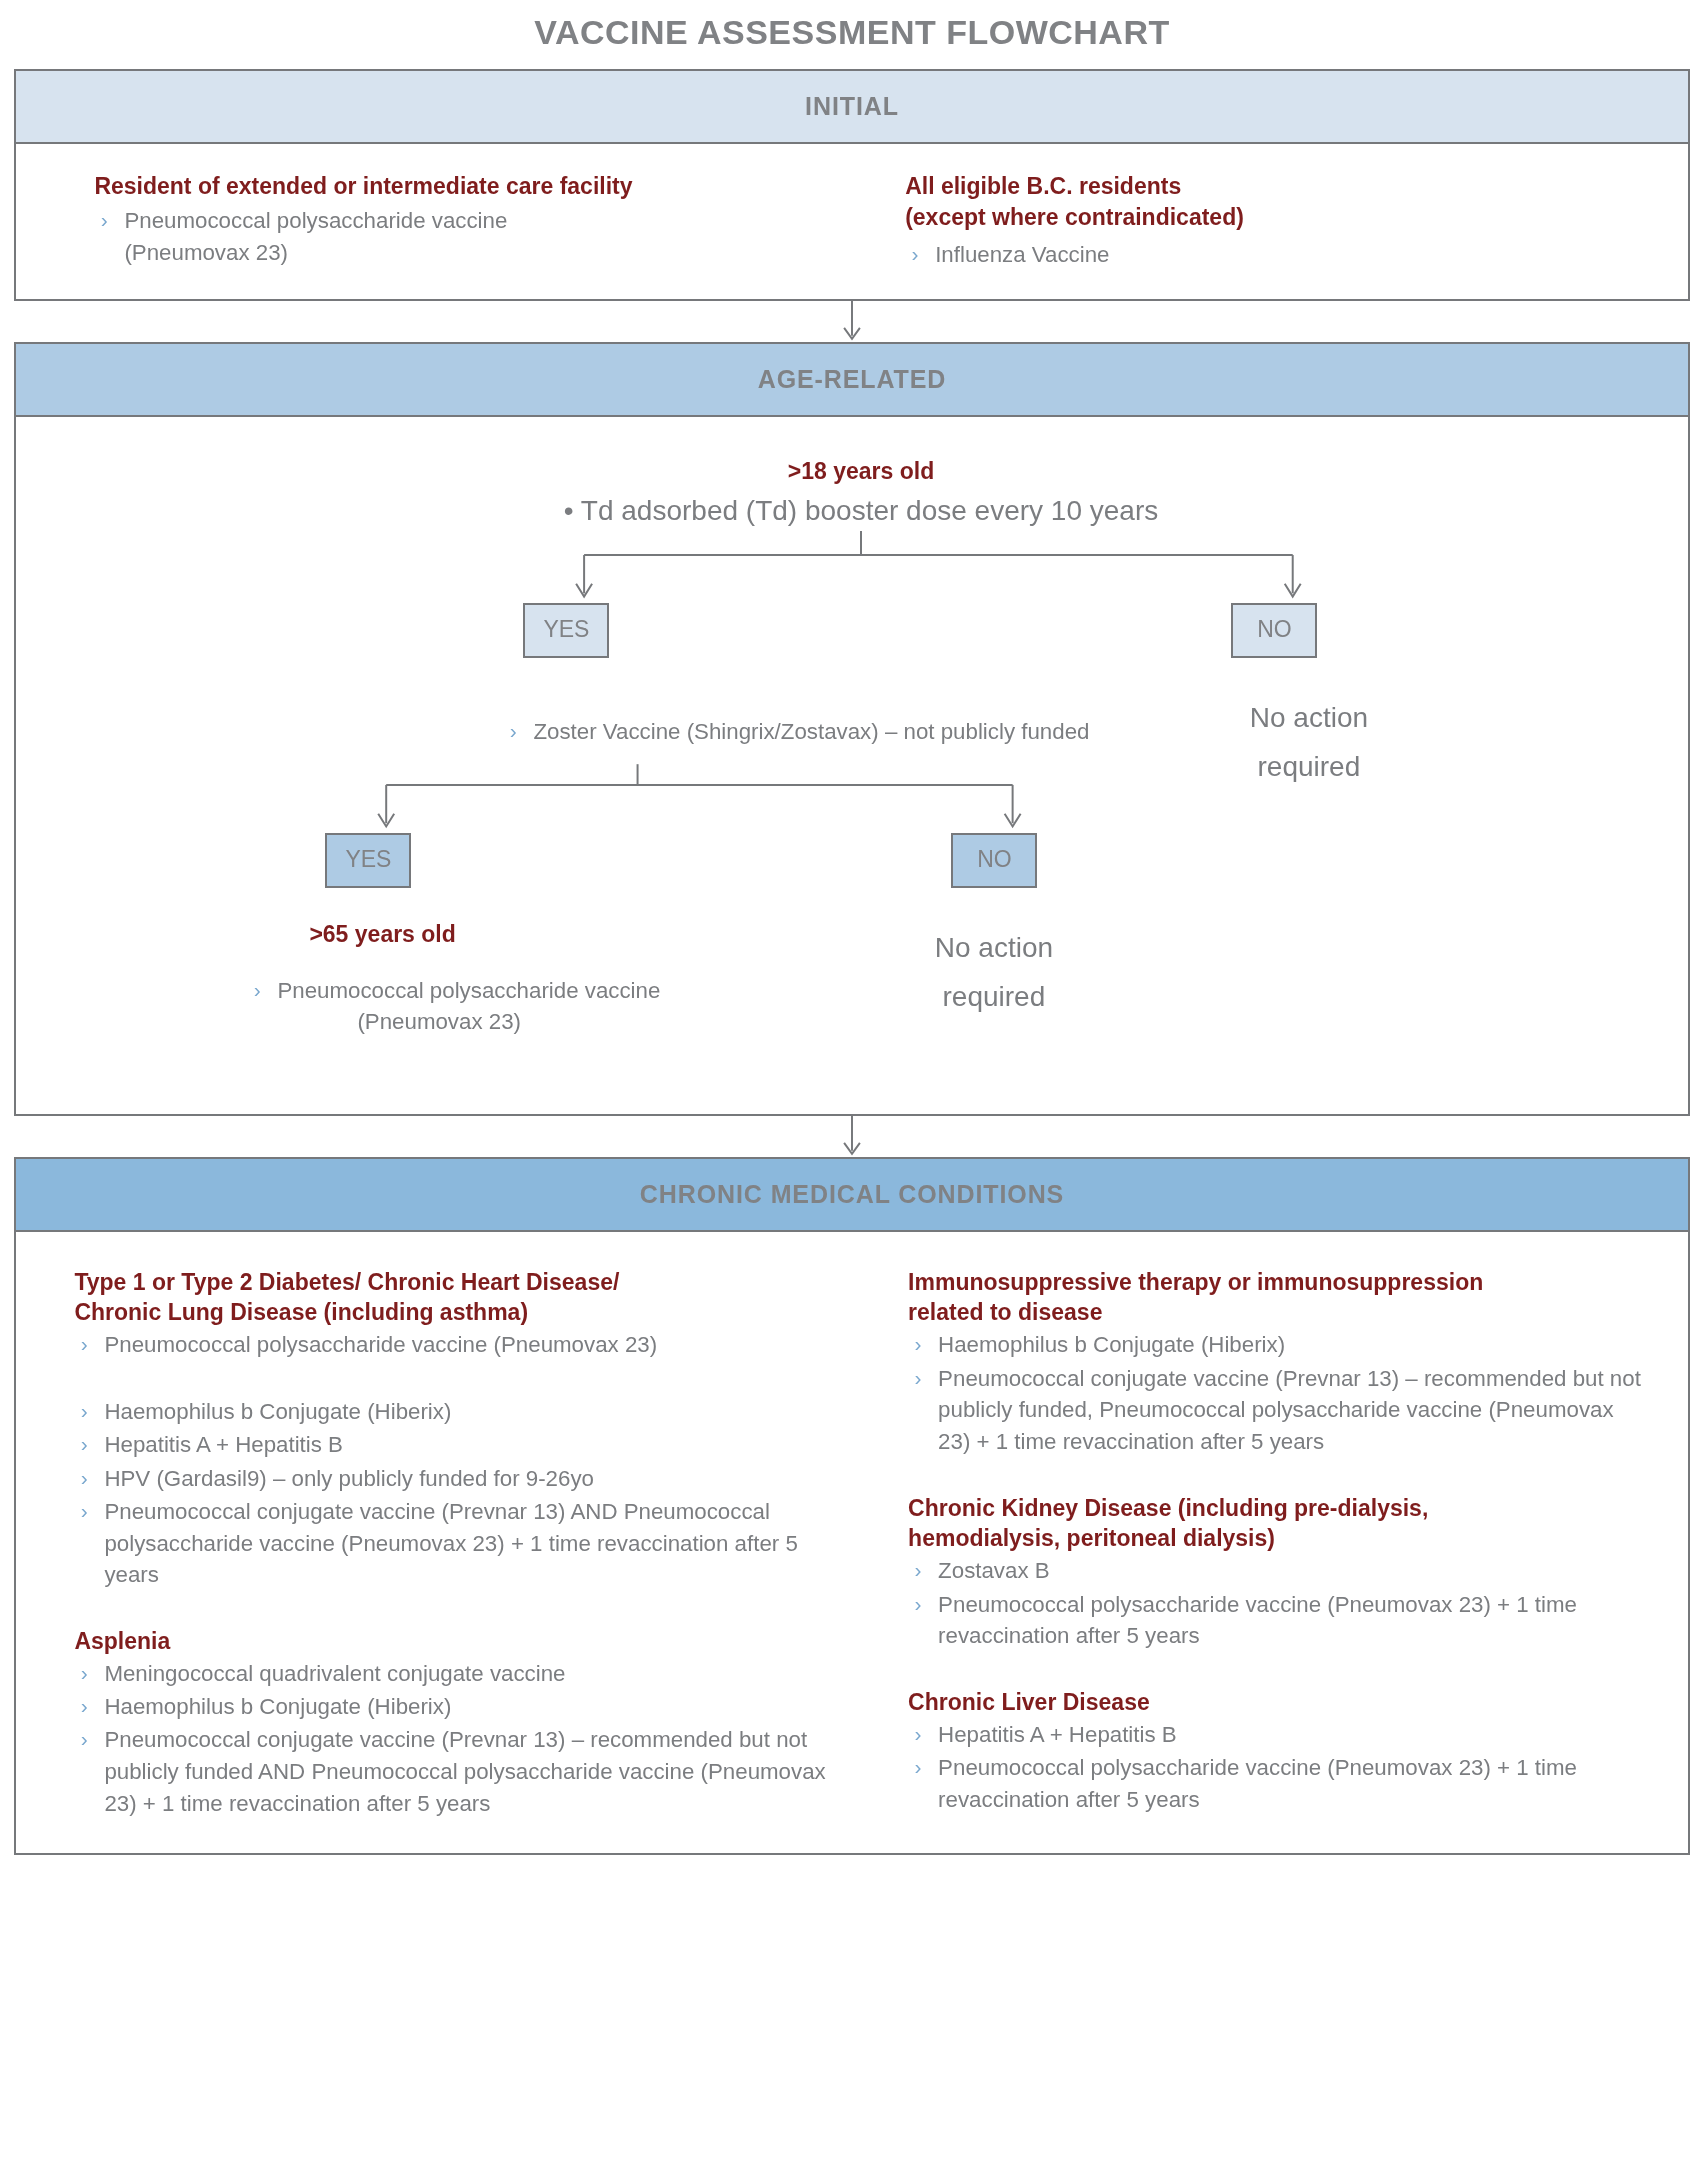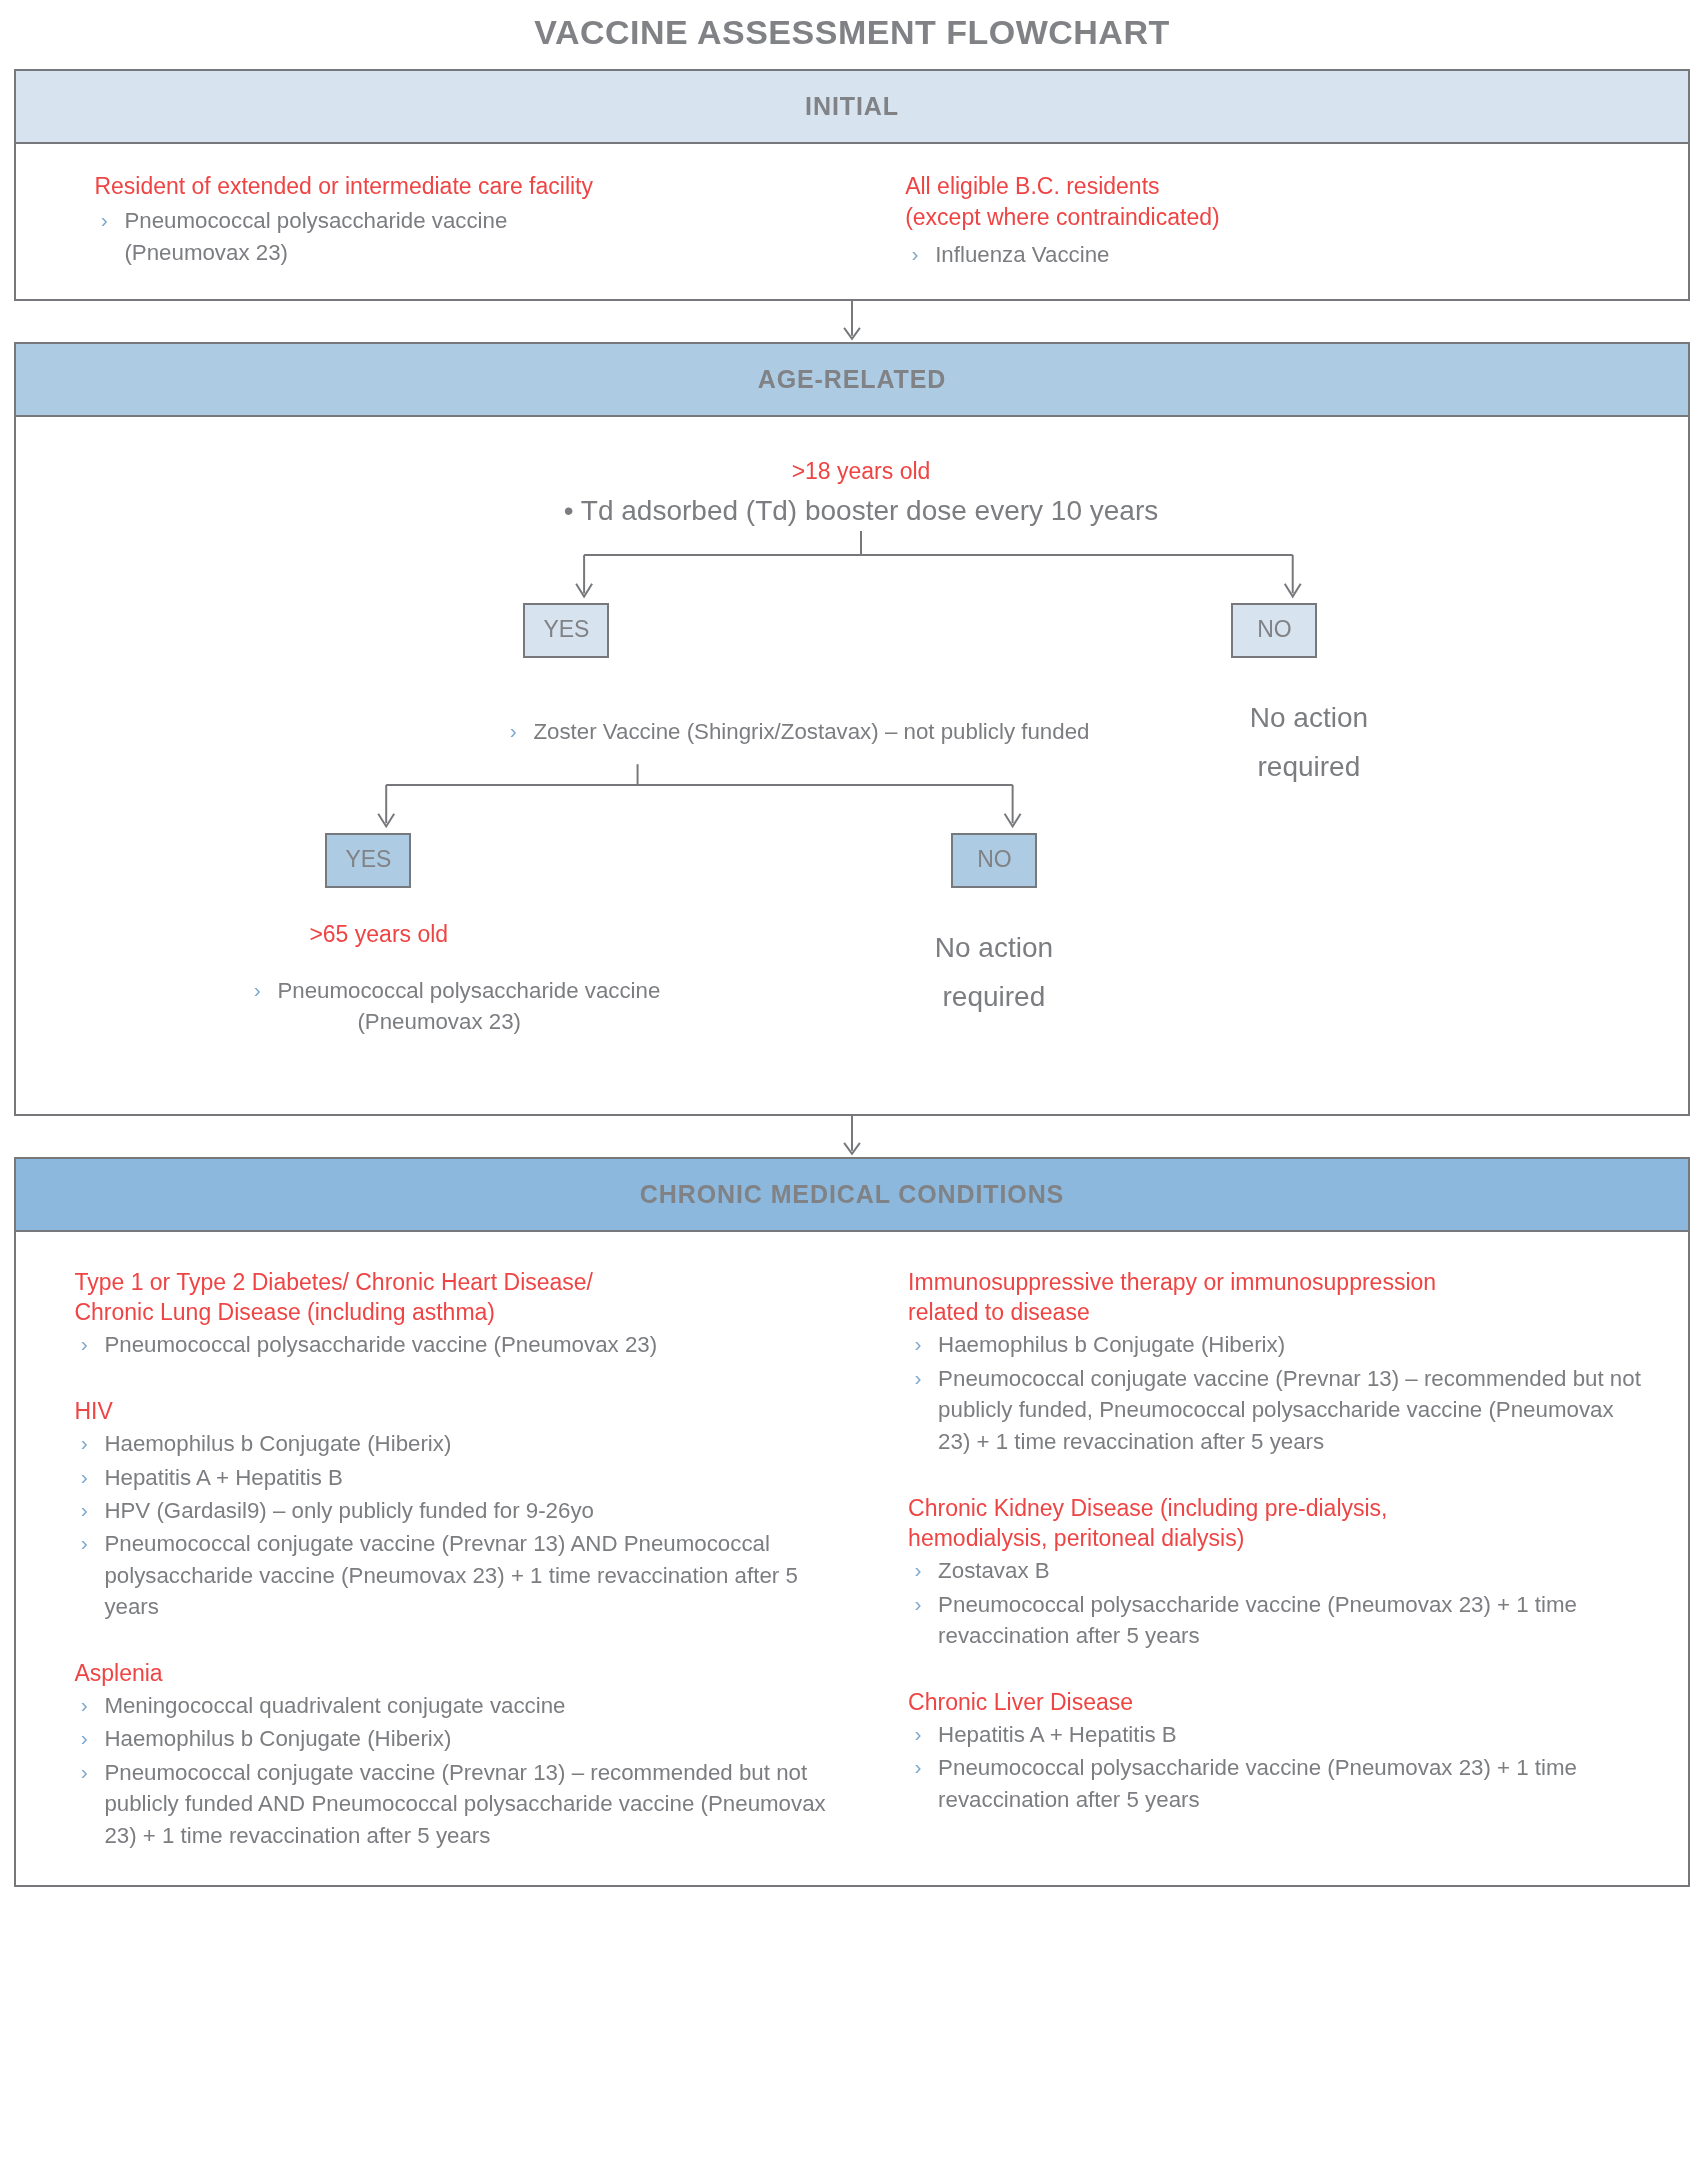--- a/index.html
+++ b/index.html
@@ -55,24 +55,25 @@
 
   
   .connector {
     height: 41px;
     position: relative;
   }
   .connector svg { position: absolute; left: 50%; top: 0; transform: translateX(-50%); }
 
   
   .heading {
-    color: #ef4444;
+    color: #7f1d1d;
     font-size: 23px;
     line-height: 1.33;
     margin: 0 0 3.2px 0;
+    font-weight: bold;
   }
   .bullet-list { list-style: none; margin: 0; padding: 0; }
   .bullet-list li {
     position: relative;
     padding-left: 30px;
     color: #7b7d80;
     font-size: 22.3px;
     line-height: 1.42;
     margin: 0 0 1.6px 0;
   }
@@ -270,21 +271,20 @@
             </div>
             <ul class="bullet-list">
               <li>
                 <span class="chev">›</span>
                 <span>Pneumococcal polysaccharide vaccine (Pneumovax 23)</span>
               </li>
             </ul>
           </div>
 
           <div class="block">
-            <div class="heading">HIV</div>
             <ul class="bullet-list">
               <li>
                 <span class="chev">›</span>
                 <span>Haemophilus b Conjugate (Hiberix)</span>
               </li>
               <li>
                 <span class="chev">›</span>
                 <span>Hepatitis A + Hepatitis B</span>
               </li>
               <li>

